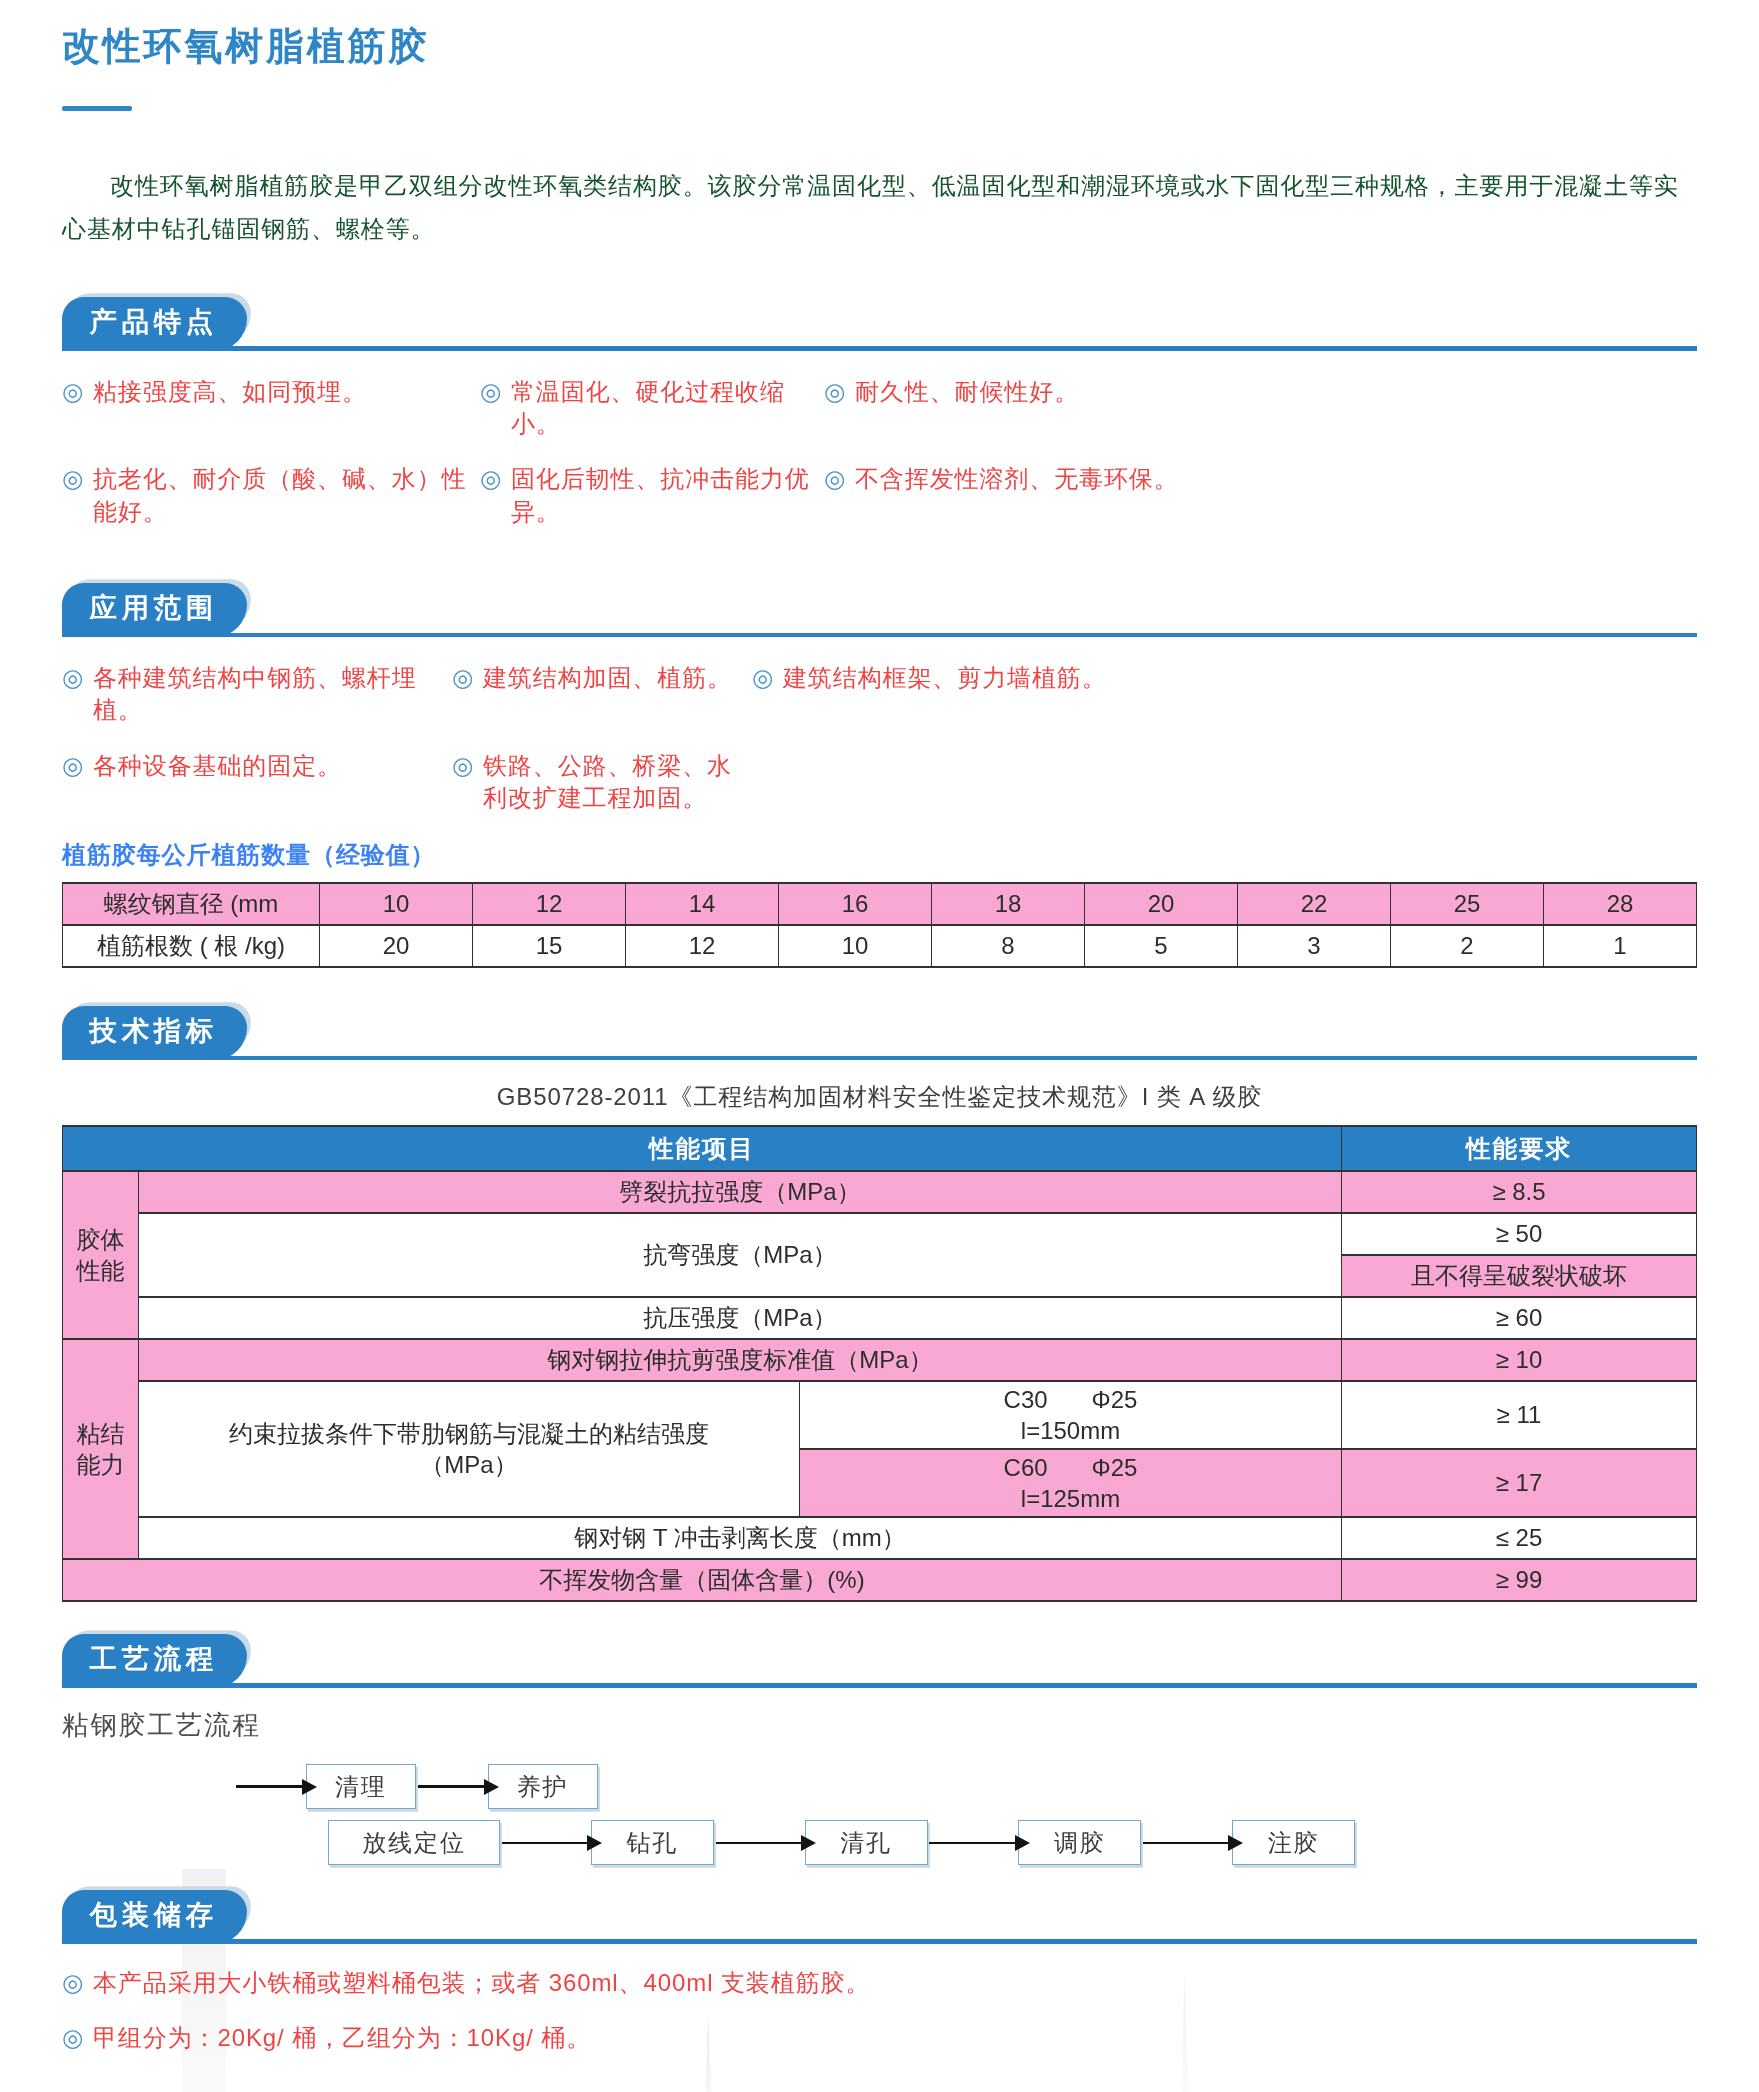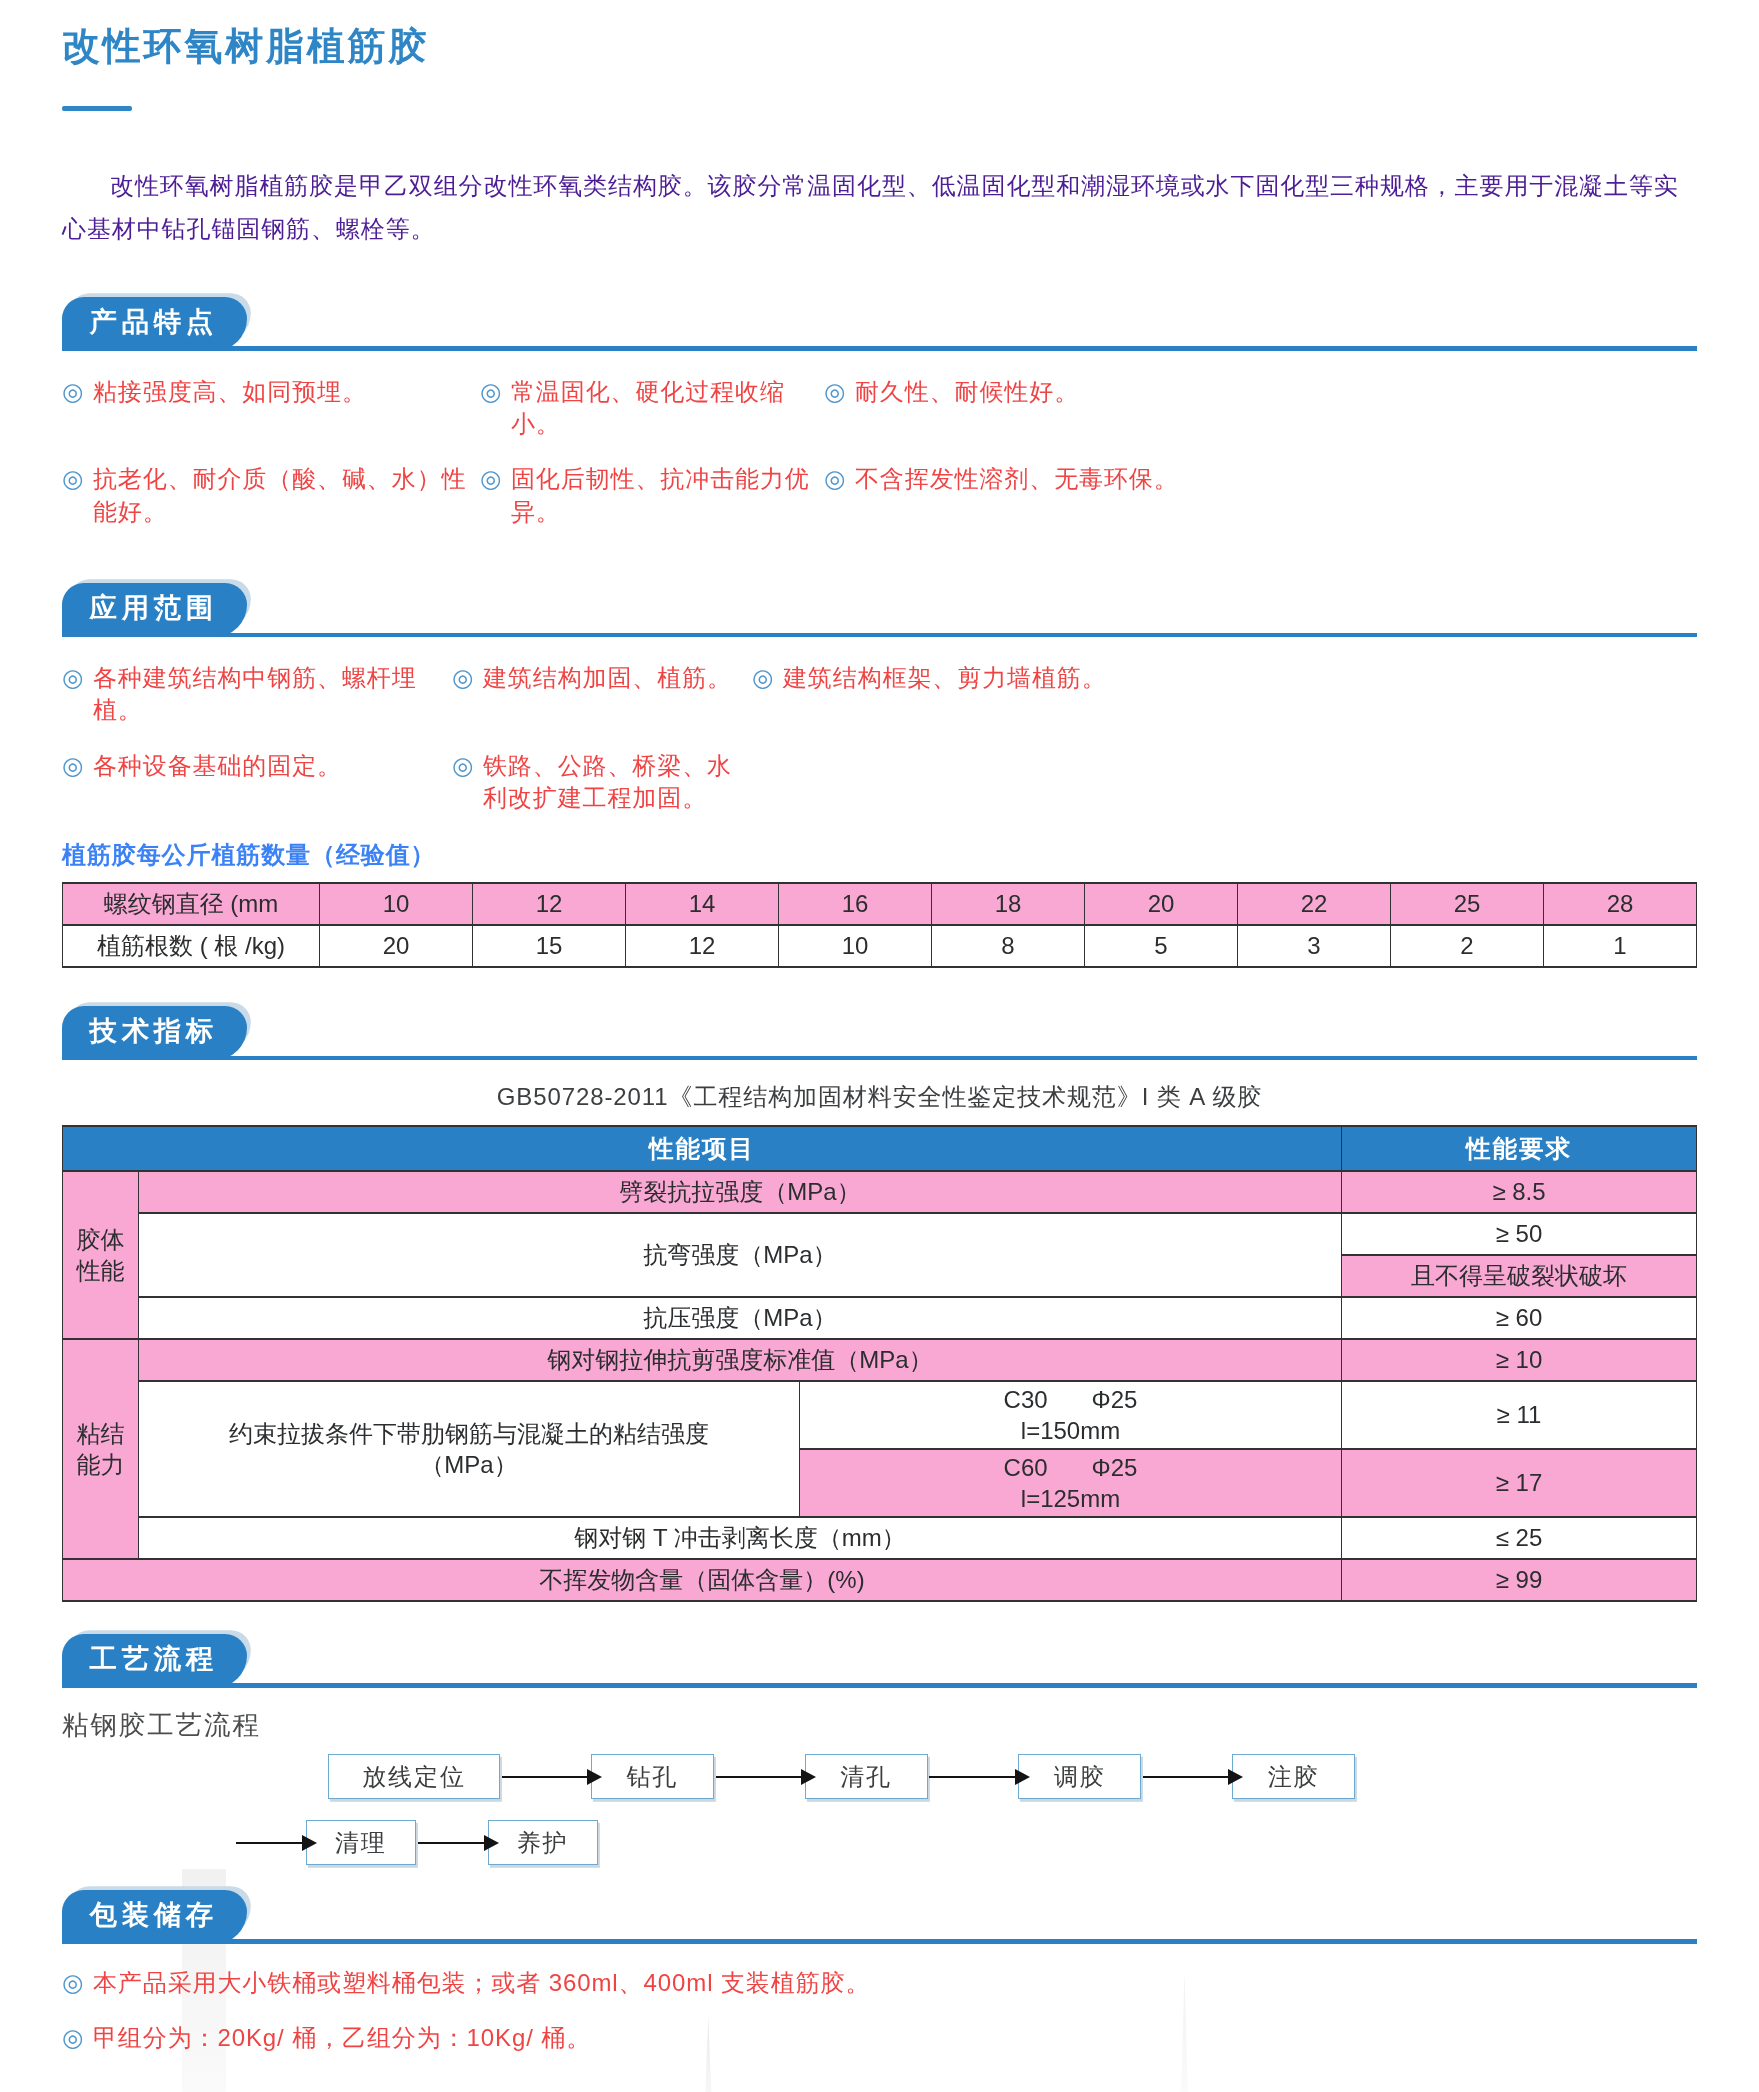--- a/index.html
+++ b/index.html
@@ -8,21 +8,21 @@
     position:relative; width:1759px; height:2092px; margin:0 auto;
     background:#ffffff; overflow:hidden; color:#4a4b4d;
   }
   .content { padding:0 62px; position:relative; z-index:1; }
 
   
   .doc-title { padding-top:21px; font-size:38px; font-weight:bold; color:#2E86C6; letter-spacing:2.8px; }
   .title-dash { margin-top:34px; width:70px; height:4.7px; background:#2E86C6; border-radius:1.9px; }
 
   
-  .intro { margin-top:53px; font-size:24px; line-height:1.8; color:#4c1d95; text-indent:2em; letter-spacing:0.9px; }
+  .intro { margin-top:53px; font-size:24px; line-height:1.8; color:#14532d; text-indent:2em; letter-spacing:0.9px; }
 
   
   .sec-header { position:relative; height:54px; }
   .sec-line { position:absolute; left:0; right:0; bottom:0; height:4.7px; background:#2980C4; }
   .sec-badge {
     position:absolute; left:0; bottom:0; height:54px; min-width:185px; z-index:2;
     background:#2980C4; color:#ffffff; font-size:27.4px; font-weight:bold; letter-spacing:4.7px;
     display:flex; align-items:center; justify-content:center; padding:0 28px 3.8px 26.5px;
     border-radius:23px 23px 34px 0;
     box-shadow:5.7px -5.7px 0 -1.9px #c9dae8;
@@ -283,37 +283,37 @@
         </tr>
       </tbody>
     </table>
 
     <div class="sec-header mt-process">
       <div class="sec-line"></div>
       <div class="sec-badge">工艺流程</div>
     </div>
     <div class="flow-label">粘钢胶工艺流程</div>
 
+    <div class="flow-row flow-row2">
+      <div class="flow-arrow a-sm"></div>
+      <div class="flow-box w-sm">清理</div>
+      <div class="flow-arrow a-sm"></div>
+      <div class="flow-box w-sm">养护</div>
+    </div>
     <div class="flow-row flow-row1">
       <div class="flow-box w-big">放线定位</div>
       <div class="flow-arrow a-std"></div>
       <div class="flow-box w-std">钻孔</div>
       <div class="flow-arrow a-std"></div>
       <div class="flow-box w-std">清孔</div>
       <div class="flow-arrow a-std"></div>
       <div class="flow-box w-std">调胶</div>
       <div class="flow-arrow a-std"></div>
       <div class="flow-box w-std">注胶</div>
     </div>
-    <div class="flow-row flow-row2">
-      <div class="flow-arrow a-sm"></div>
-      <div class="flow-box w-sm">清理</div>
-      <div class="flow-arrow a-sm"></div>
-      <div class="flow-box w-sm">养护</div>
-    </div>
 
     <div class="sec-header mt-pack">
       <div class="sec-line"></div>
       <div class="sec-badge">包装储存</div>
     </div>
     <div class="pack-list">
       <div class="bullet">
         <span class="dot">◎</span>
         <span class="btext">本产品采用大小铁桶或塑料桶包装；或者 360ml、400ml 支装植筋胶。</span>
       </div>

